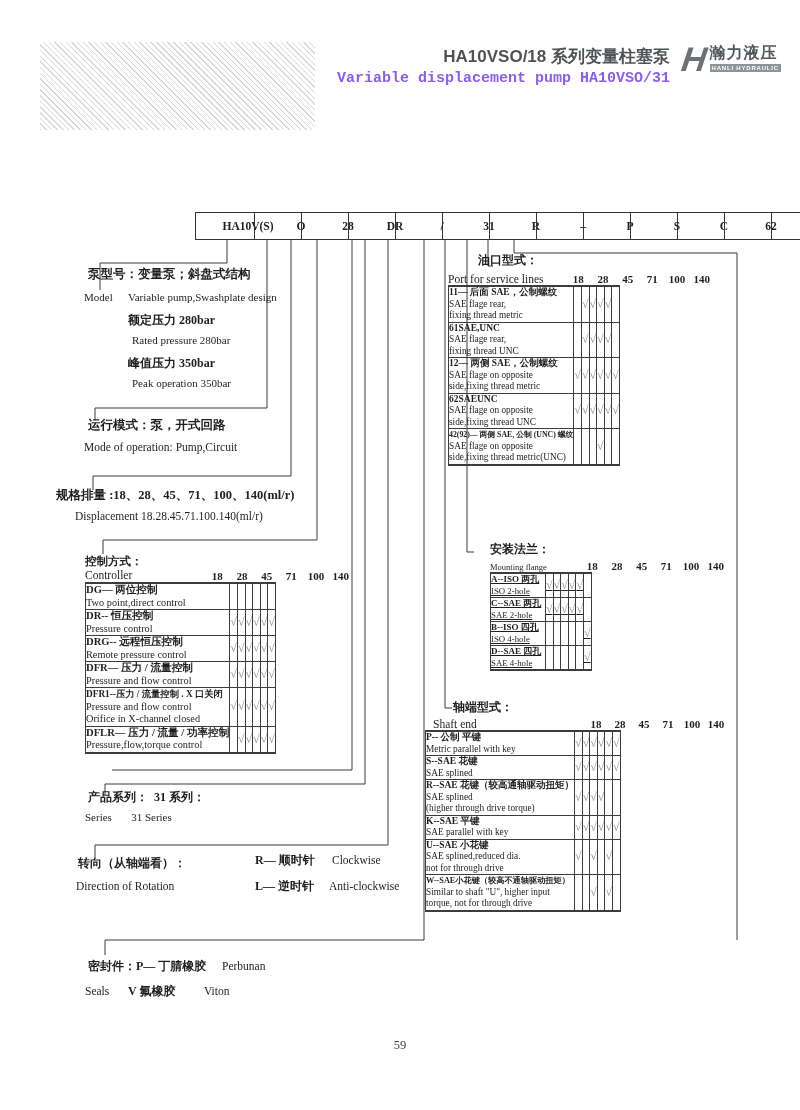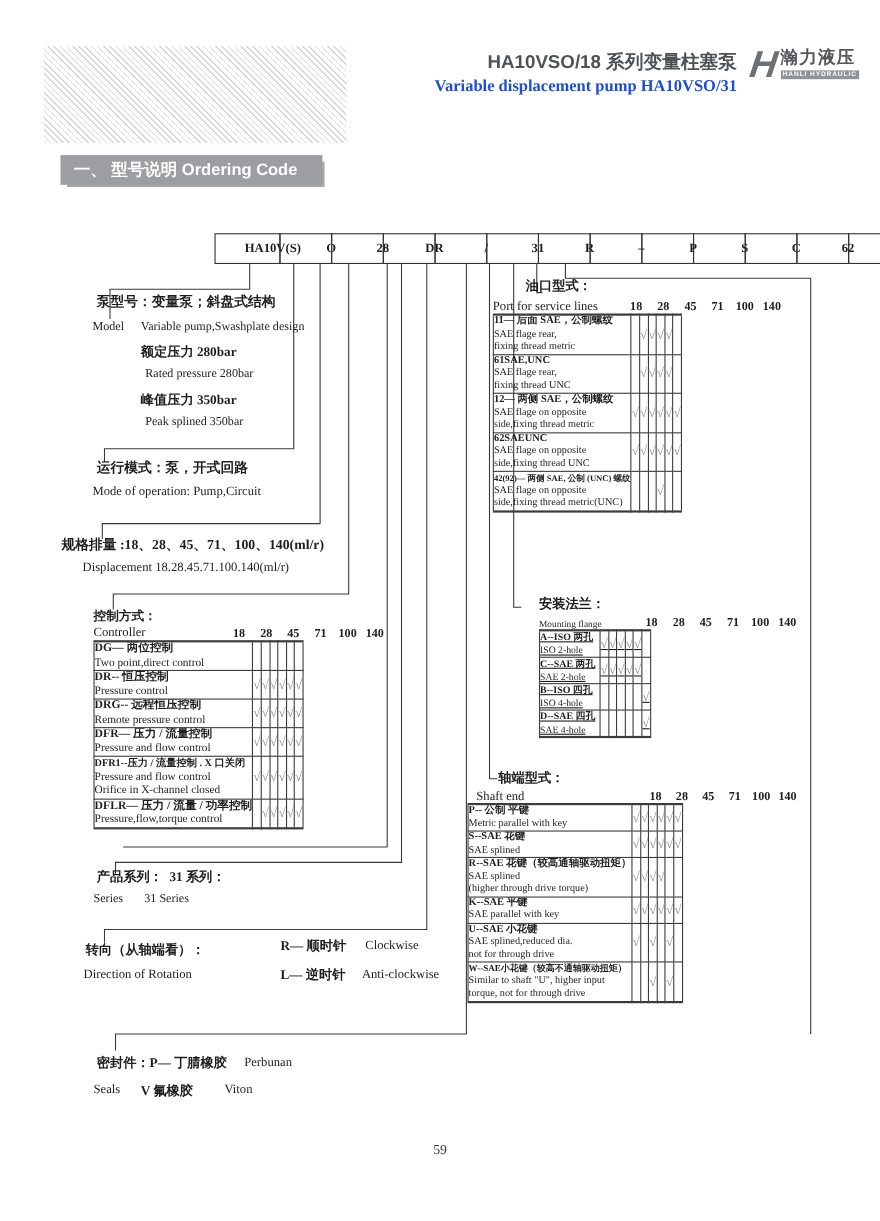--- a/index.html
+++ b/index.html
@@ -3,21 +3,21 @@
 <meta charset="utf-8">
 <style>
   html,body{margin:0;padding:0;background:#fff;}
   .page{position:relative;width:800px;height:1110px;background:#fff;overflow:hidden;
         font-family:"Liberation Serif","DejaVu Serif",serif;color:#1e1e1e;}
   
   .hatch{position:absolute;left:40px;top:42px;width:275px;height:88px;
          background:repeating-linear-gradient(45deg,#d7d7d7 0,#d7d7d7 1px,#fff 1px,#fff 4px);}
   .titles{position:absolute;left:310px;top:46px;width:360px;text-align:right;line-height:1.35;}
   .title-cn{font-size:17px;font-weight:700;color:#4f5254;font-family:"Liberation Sans",sans-serif;}
-  .title-en{font-size:15px;font-weight:700;color:#1d4ed8;font-family:Liberation Serif, serif;}
+  .title-en{font-size:15px;font-weight:700;color:#8b5cf6;font-family:Liberation Mono, monospace;}
   .logo{position:absolute;left:682px;top:44px;display:flex;align-items:flex-start;}
   .logo-mark{font-family:"Liberation Sans",sans-serif;font-size:34px;font-weight:800;
              color:#6d7174;font-style:italic;line-height:30px;transform:skewX(-8deg);margin-right:3px;}
   .logo-cn{font-size:16px;font-weight:700;color:#54575a;letter-spacing:1px;line-height:18px;
            font-family:"Liberation Sans",sans-serif;}
   .logo-en{margin-top:2px;background:#8f9396;color:#fff;font-family:"Liberation Sans",sans-serif;
            font-size:6px;letter-spacing:.8px;text-align:center;padding:1px 2px;font-weight:700;}
   
   .section-bar{position:absolute;left:55px;top:141px;width:238px;height:27px;background:#9c9ea1;
                color:#fff;font-family:"Liberation Sans",sans-serif;font-weight:700;font-size:15px;
@@ -98,21 +98,20 @@
   </div>
 
   <div class="logo">
     <div class="logo-mark">H</div>
     <div>
       <div class="logo-cn">瀚力液压</div>
       <div class="logo-en">HANLI HYDRAULIC</div>
     </div>
   </div>
 
-  <div class="section-bar">一、  型号说明 Ordering Code</div>
 
   <div class="code-row" id="code-row">
       <div class="code-cell" style="width: 60px;">HA10V(S)</div>
       <div class="code-cell" style="width: 23px;">O</div>
       <div class="code-cell" style="width: 25px;">28</div>
       <div class="code-cell" style="width: 27px;">DR</div>
       <div class="code-cell" style="width: 22px;">/</div>
       <div class="code-cell" style="width: 25px;">31</div>
       <div class="code-cell" style="width: 23px;">R</div>
       <div class="code-cell" style="width: 18px;">–</div>
@@ -139,21 +138,21 @@
       <polyline points="514,240 514,253 737,253 737,940"></polyline>
     </g>
   </svg>
 
   <div class="abs cnb" style="left:88px;top:266px">泵型号：变量泵；斜盘式结构</div>
   <div class="abs en-s" style="left:84px;top:291px">Model</div>
   <div class="abs en-s" style="left:128px;top:291px">Variable pump,Swashplate design</div>
   <div class="abs cnb2" style="left:128px;top:312px">额定压力 280bar</div>
   <div class="abs en-s" style="left:132px;top:334px">Rated pressure 280bar</div>
   <div class="abs cnb2" style="left:128px;top:355px">峰值压力 350bar</div>
-  <div class="abs en-s" style="left:132px;top:377px">Peak splined 350bar</div>
+  <div class="abs en-s" style="left:132px;top:377px">Peak operation 350bar</div>
 
   <div class="abs cnb" style="left:88px;top:417px">运行模式：泵，开式回路</div>
   <div class="abs en" style="left:84px;top:441px">Mode of operation:   Pump,Circuit</div>
 
   <div class="abs cnb" style="left:56px;top:487px">规格排量 :18、28、45、71、100、140(ml/r)</div>
   <div class="abs en" style="left:75px;top:510px">Displacement 18.28.45.71.100.140(ml/r)</div>
 
   <div class="abs cnb2" style="left:88px;top:789px"><span>产品系列：</span>&nbsp;&nbsp;<span>31 系列：</span></div>
   <div class="abs en-s" style="left:85px;top:811px"><span>Series</span>&nbsp;&nbsp;&nbsp;&nbsp;&nbsp;&nbsp;&nbsp;<span>31 Series</span></div>
 

